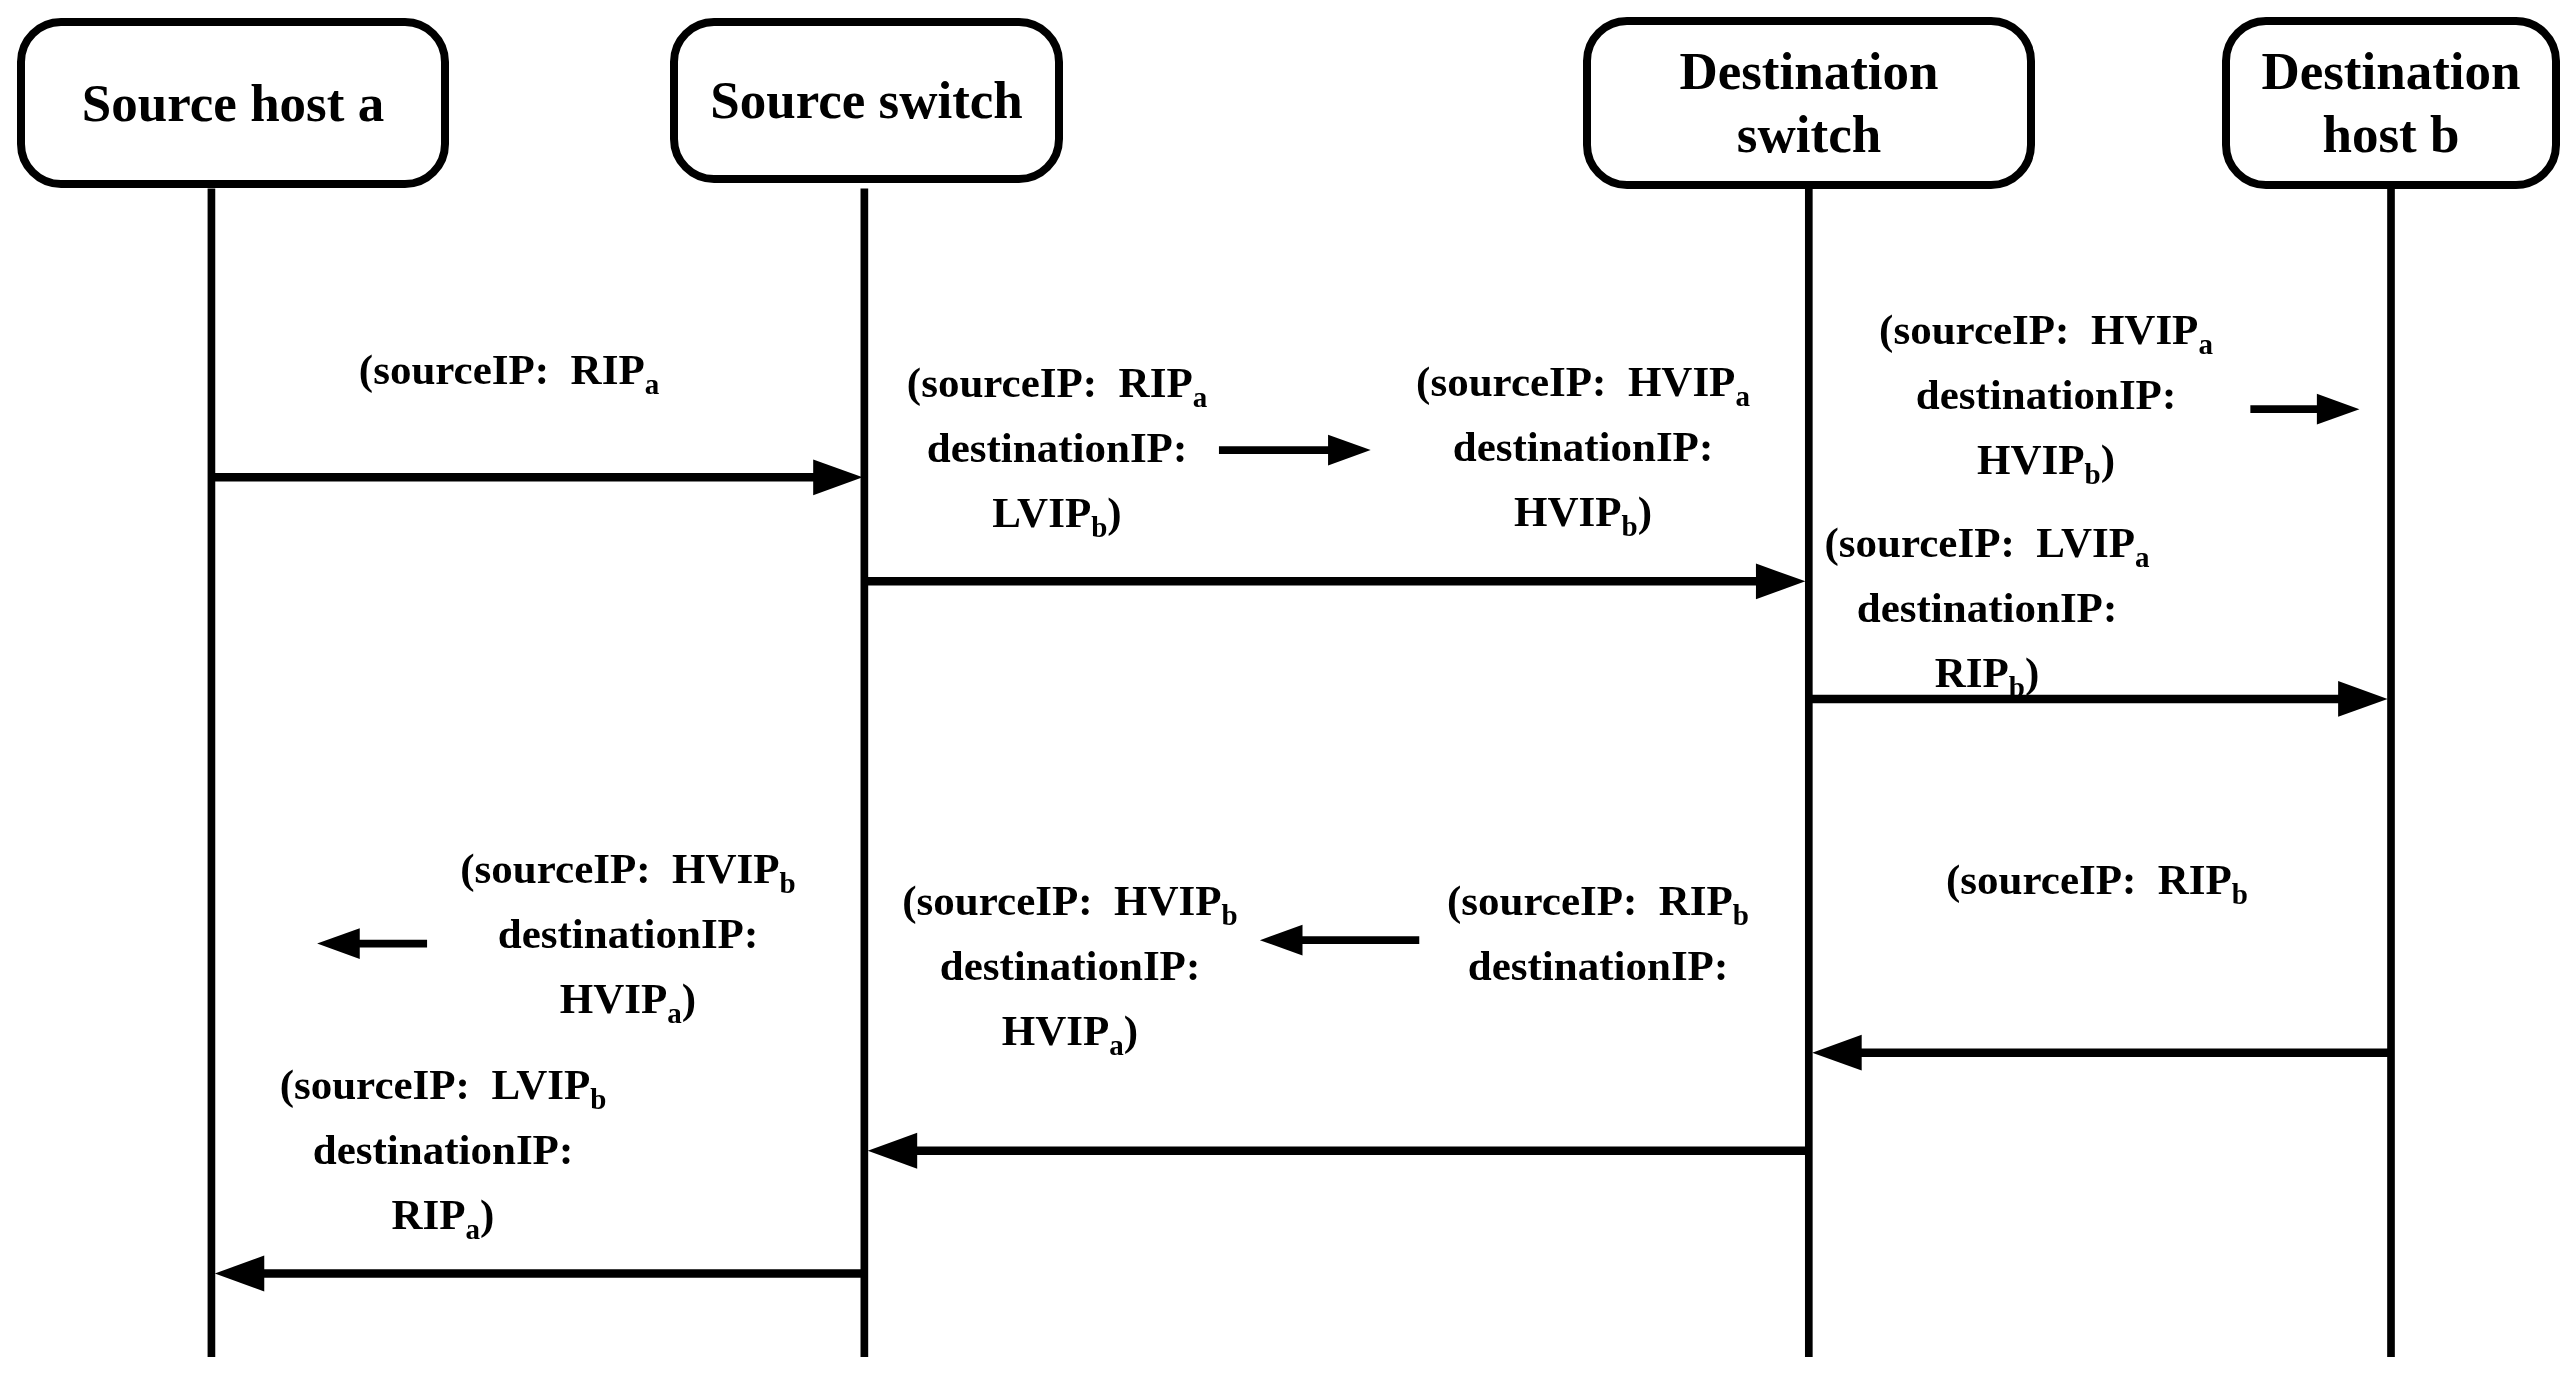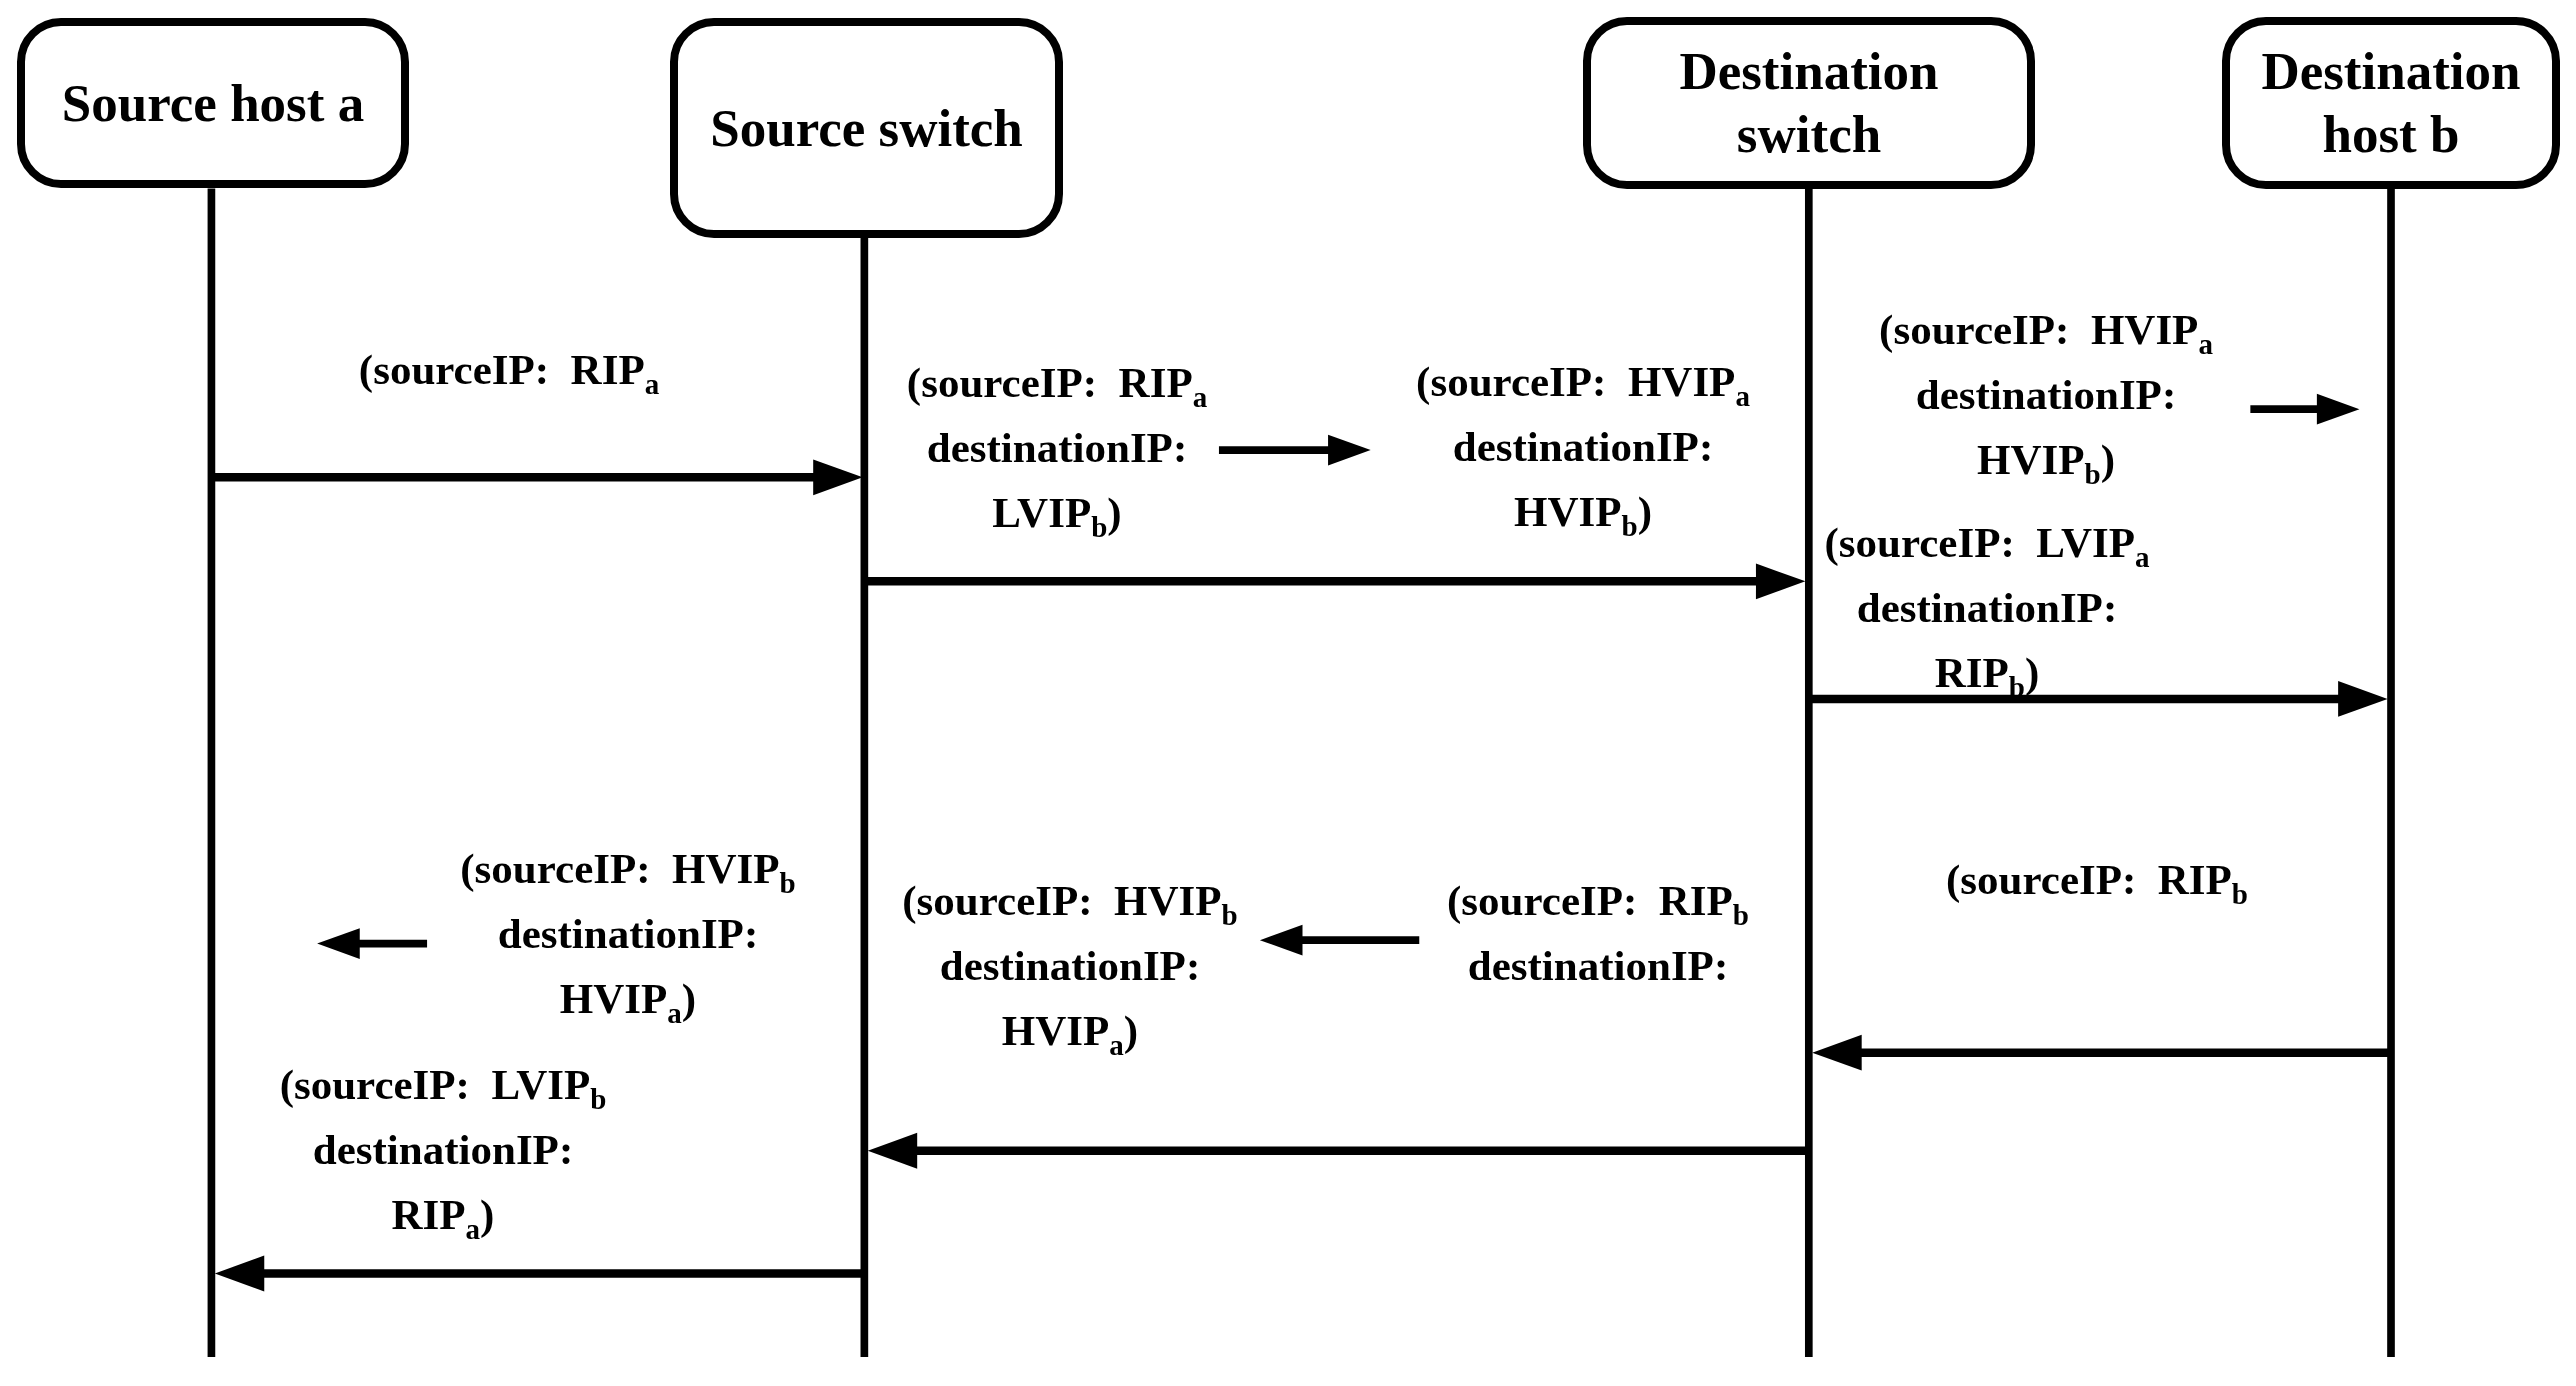--- a/index.html
+++ b/index.html
@@ -62,24 +62,24 @@
     <g>
       <line x1="418" y1="1107" x2="501" y2="1107" stroke-width="9"></line>
       <polygon points="372,1107 422,1089 422,1125"></polygon>
     </g>
     <g>
       <line x1="1524" y1="1103" x2="1665" y2="1103" stroke-width="9"></line>
       <polygon points="1478,1103 1528,1085 1528,1121"></polygon>
     </g>
   </svg>
 
-  <div class="actor" style="left:17px;top:18px;width:392px;height:170px;">
+  <div class="actor" style="left:17px;top:18px;width:432px;height:170px;">
     <div>Source host a</div>
   </div>
-  <div class="actor" style="left:670px;top:18px;width:393px;height:220px;text-align:center;">
+  <div class="actor" style="left:670px;top:18px;width:393px;height:165px;text-align:center;">
     <div>Source switch</div>
   </div>
   <div class="actor" style="left:1583px;top:17px;width:452px;height:172px;">
     <div>Destination</div>
     <div>switch</div>
   </div>
   <div class="actor" style="left:2222px;top:17px;width:338px;height:172px;">
     <div>Destination</div>
     <div>host b</div>
   </div>

